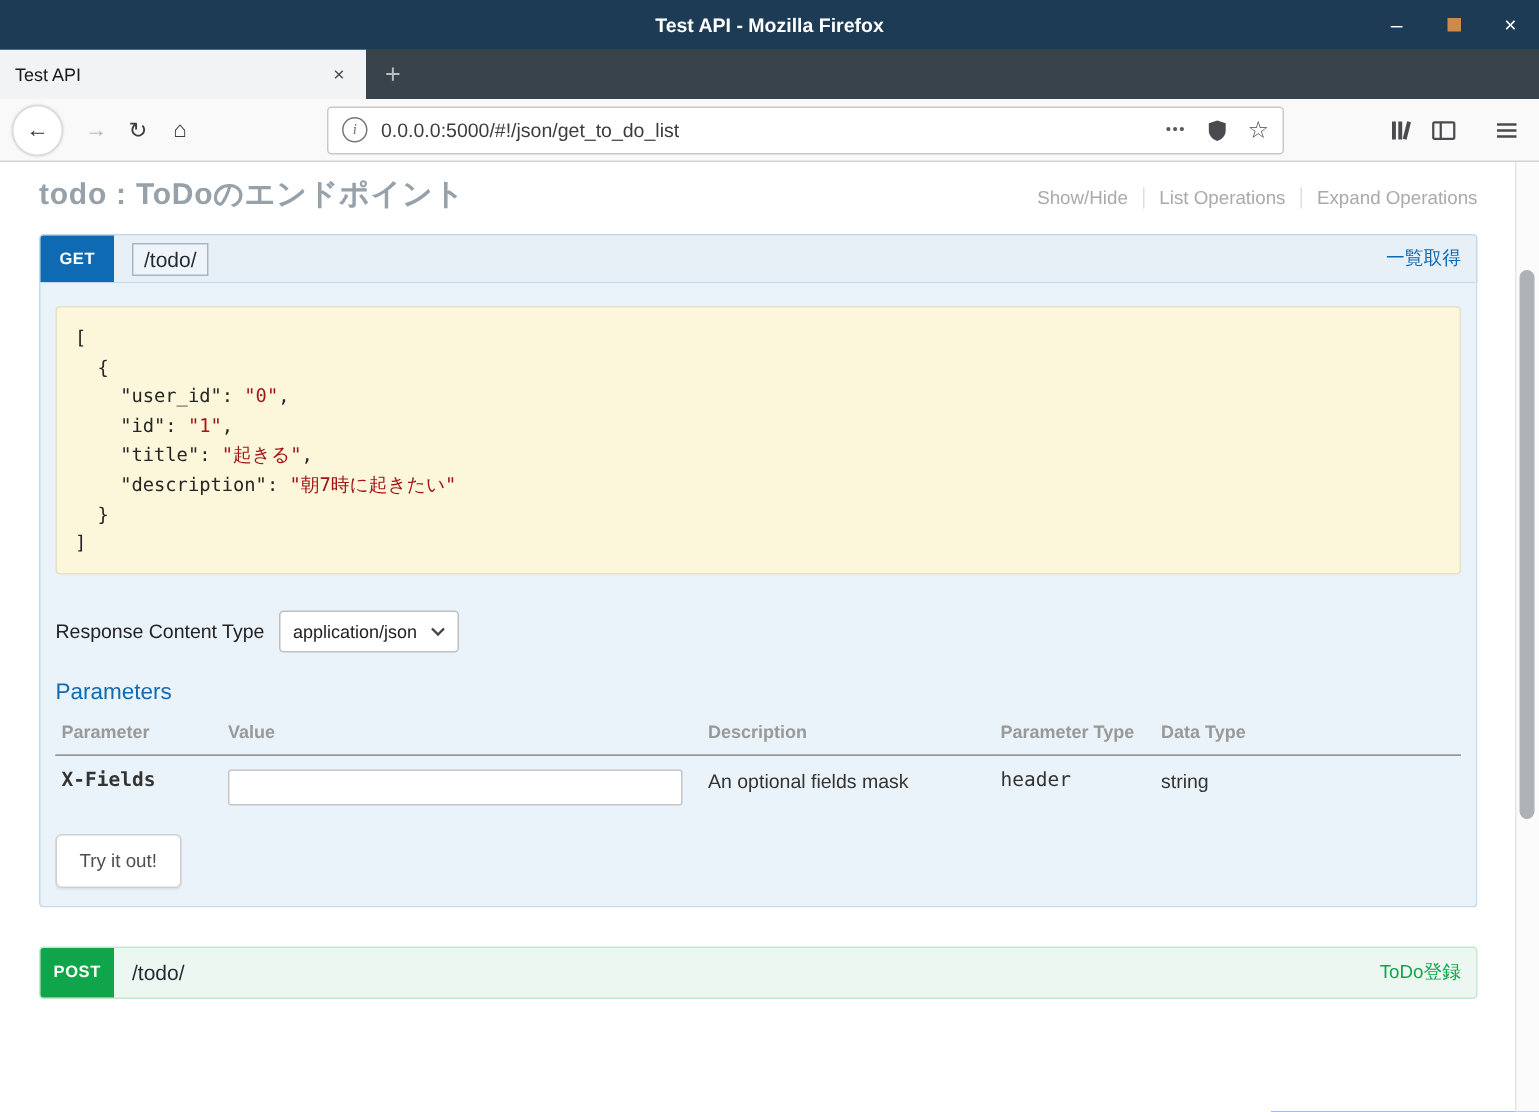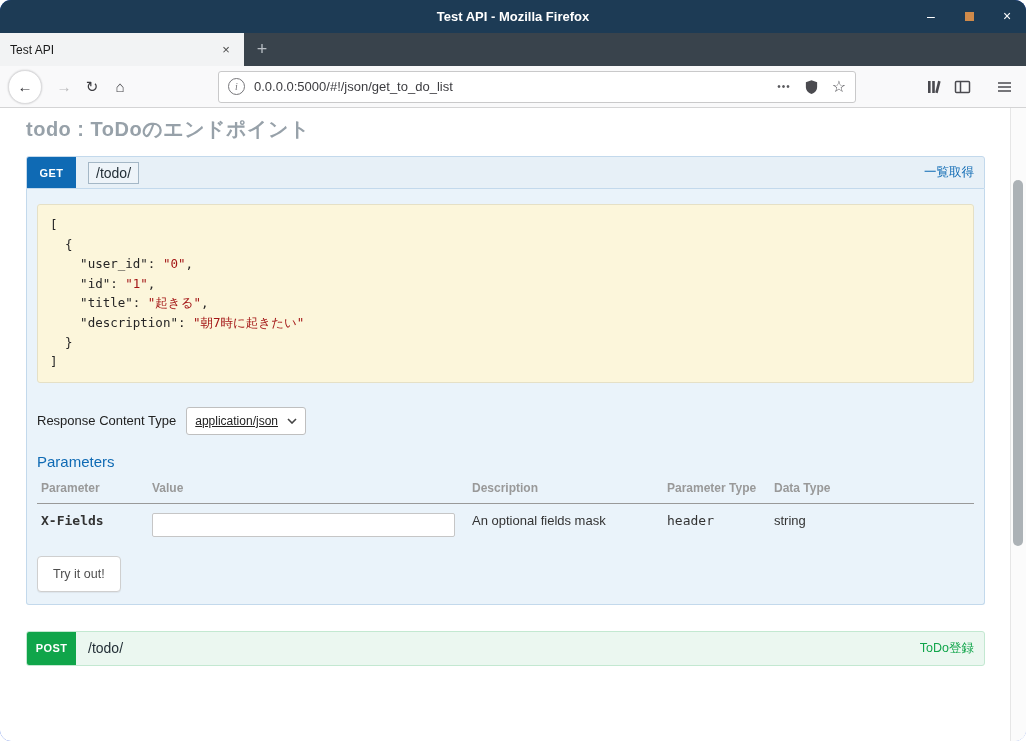--- a/index.html
+++ b/index.html
@@ -1,17 +1,17 @@
 <!DOCTYPE html>
 <html><head>
 <meta charset="utf-8">
 <style>
   html,body{margin:0;padding:0;}
   body{font-family:"Liberation Sans",sans-serif;background:#fff;}
-  #app{position:relative;width:1026px;height:741px;overflow:hidden;background:#1d4ed8;border-radius:11px;}
+  #app{position:relative;width:1026px;height:741px;overflow:hidden;background:#1d4ed8;}
 
   
   .titlebar{height:33px;background:#1d3b55;position:relative;display:flex;align-items:center;justify-content:center;}
   .wtitle{color:#fff;font-size:13px;font-weight:bold;}
   .win-controls{position:absolute;right:10px;top:0;height:33px;display:flex;align-items:center;gap:20px;}
   .wc{color:#fff;font-size:14px;width:18px;text-align:center;cursor:default;line-height:33px;}
   .maxbox{display:inline-block;width:9px;height:9px;background:#cf8a4a;}
 
   
   .tabbar{height:33px;background:#39434c;display:flex;align-items:stretch;}
@@ -68,21 +68,21 @@
   .ex-tabs{display:flex;margin-top:16px;font-size:13px;align-items:center;}
   .tab-model{color:#a9a9a9;cursor:pointer;padding-right:14px;}
   .tab-example{color:#1a1a1a;cursor:pointer;padding-left:14px;border-left:1px solid #ccc;}
 
   .codeblock{margin-top:13px;background:#fcf6db;border:1px solid #e5e0c6;border-radius:3px;padding:10px 12px;font-family:"DejaVu Sans Mono","Liberation Mono",monospace;font-size:12.5px;line-height:19.6px;color:#262626;}
   .code-line{white-space:pre;}
   .tok-s{color:#a31515;}
 
   .rct-row{display:flex;align-items:center;margin-top:24px;gap:10px;}
   .rct-label{font-size:13px;color:#222;}
-  .select{min-width:108px;height:28px;background:#fff;border:1px solid #bfbfbf;border-radius:3px;display:flex;align-items:center;justify-content:space-between;padding:0 8px;font-size:12px;color:#222;gap:9px;cursor:pointer;box-sizing:border-box;text-decoration:underline;}
+  .select{min-width:108px;height:28px;background:#fff;border:1px solid #bfbfbf;border-radius:3px;display:flex;align-items:center;justify-content:space-between;padding:0 8px;font-size:12px;color:#222;gap:9px;cursor:pointer;box-sizing:border-box;}
 
   .params-h{margin-top:18px;}
   .param-table{width:100%;border-collapse:collapse;margin-top:4px;table-layout:fixed;}
   .param-table th{font-size:12px;color:#999;font-weight:bold;text-align:left;padding:7px 4px 8px 4px;border-bottom:1px solid #999;}
   .param-table td{padding:9px 4px;vertical-align:top;font-size:13px;color:#333;}
   .td-name{font-family:"DejaVu Sans Mono","Liberation Mono",monospace;font-weight:bold;font-size:13px;color:#000;}
   .td-desc{color:#5f6b73;font-size:12.5px;}
   .td-ptype{font-family:"DejaVu Sans Mono","Liberation Mono",monospace;font-size:12.5px;color:#222;}
   .td-dtype{font-size:12.5px;color:#222;}
   .value-input{width:303px;height:24px;border:1px solid #c6c6c6;border-radius:2px;padding:0 6px;font-size:12px;box-sizing:border-box;background:#fff;}
@@ -157,20 +157,25 @@
           <line x1="1" y1="11" x2="14" y2="11" stroke="#4a4a4f" stroke-width="1.6"></line>
         </svg>
     </div>
   </div>
 
   <div class="content">
     <div class="page">
 
       <div class="res-header">
         <div class="res-title">todo : ToDoのエンドポイント</div>
+        <div class="res-links">
+          <span class="res-link">Show/Hide</span>
+          <span class="res-link">List Operations</span>
+          <span class="res-link">Expand Operations</span>
+        </div>
       </div>
 
       <div class="op get-op">
         <div class="op-header">
           <span class="method">GET</span>
           <span class="path">/todo/</span>
           <span class="summary">一覧取得</span>
         </div>
         <div class="op-body">
           <div class="codeblock">

